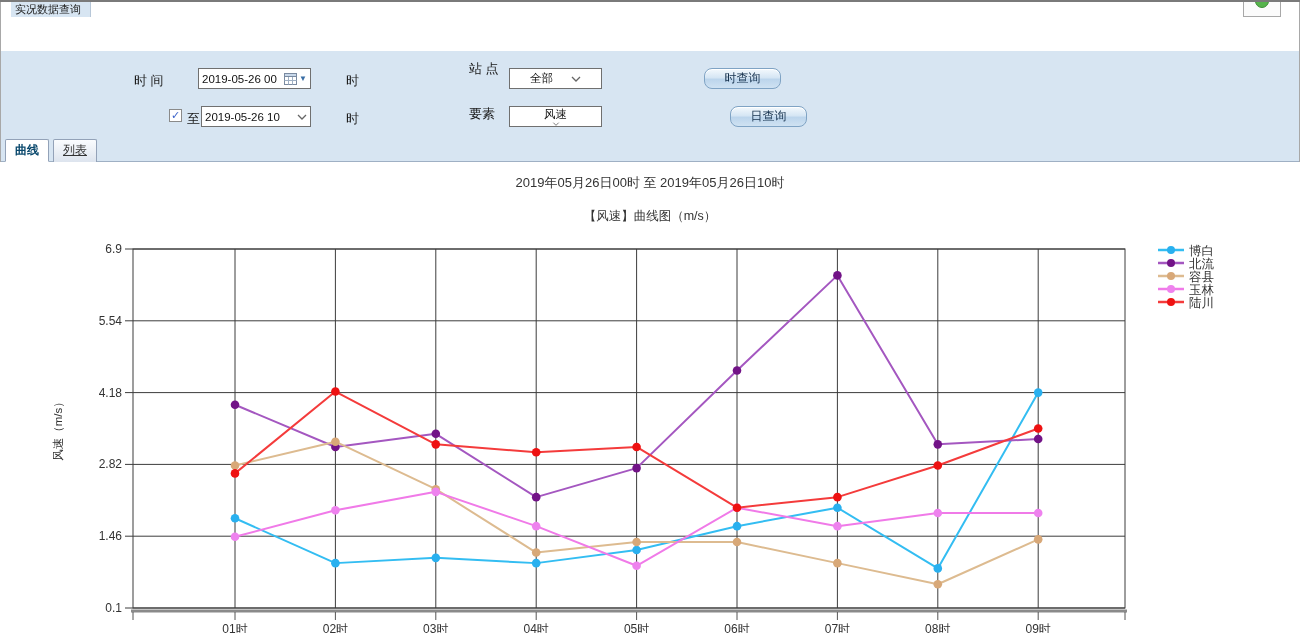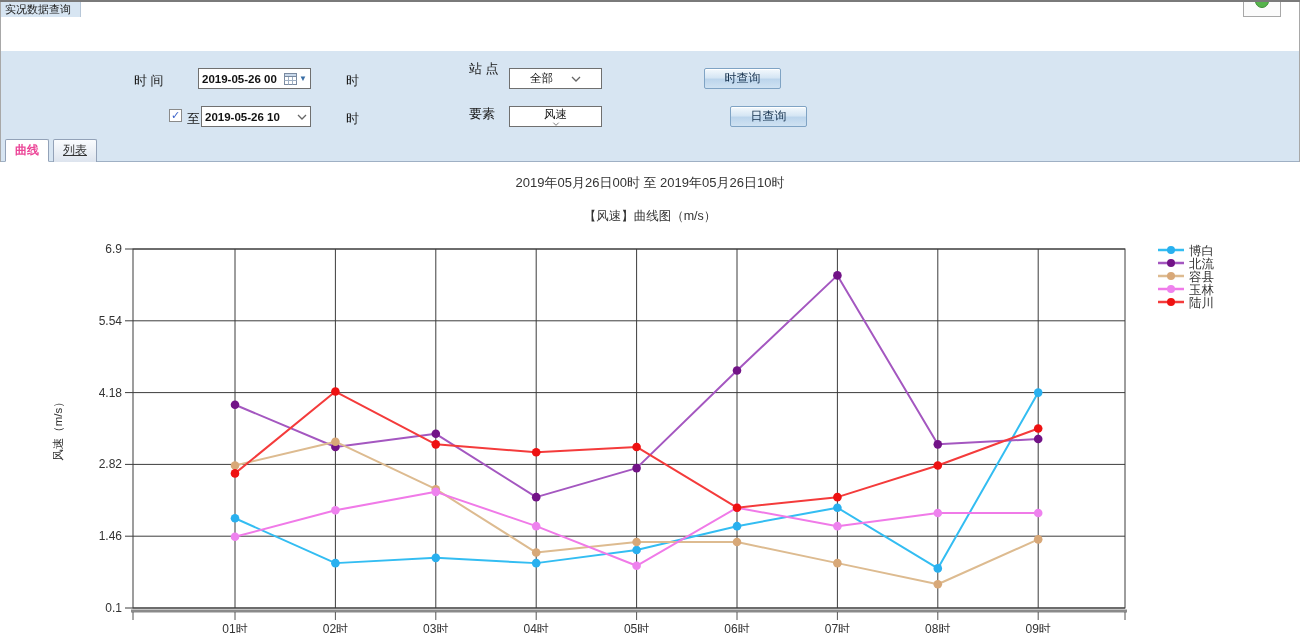--- a/index.html
+++ b/index.html
@@ -2,56 +2,56 @@
 <html><head>
 <meta charset="utf-8">
 <style>
   * { margin:0; padding:0; box-sizing:border-box; }
   html,body { width:1300px; height:633px; overflow:hidden;
     font-family:"Liberation Sans","DejaVu Sans",sans-serif; background:#fff; }
   .window { position:relative; width:1300px; height:633px; border-top:2px solid #7a7a7a; }
   .chrome { border-left:1px solid #a8a8a8; border-right:1px solid #a8a8a8; }
 
   
-  .titlebar { position:relative; height:33px; background:#ffffff; }
+  .titlebar { position:relative; height:33px; background:#ffffff;margin-left:10px; }
   .title-tab { position:absolute; left:0; top:0; width:80px; height:15px;
     background:#d7e5f2; border-right:1px solid #b7c7d8; font-size:11px; color:#222;
     padding-left:4px; line-height:14px; white-space:nowrap; }
   .corner-btn { position:absolute; right:18px; top:0; width:38px; height:15px;
     background:#fbfbfb; border:1px solid #a8a8a8; border-top:none; overflow:hidden; }
   .corner-btn .green-dot { position:absolute; left:11px; top:-8px; width:14px; height:14px;
     border-radius:50%; background:#56b44c; border:1px solid #3f8f38; }
 
   
   .query-panel { position:relative; height:85px; background:#d7e5f2;margin-top:16px; }
   .qlabel { position:absolute; font-size:13px; color:#1a1a1a; white-space:pre; }
   .qinput { position:absolute; height:21px; background:#fff; border:1px solid #707070;
-    display:flex; align-items:center; font-size:11.5px; color:#111; padding:0 3px;font-weight:bold; }
+    display:flex; align-items:center; font-size:11.5px; color:#111; padding:0 3px; }
   .qinput .val { flex:1; white-space:nowrap; }
   .cal-icon { width:13px; height:12px; margin-right:2px; }
   .tri-down { font-size:8px; color:#3a6ea5; line-height:1; }
   .chev { width:10px; height:6px; }
   .qselect { position:absolute; height:21px; background:#fff; border:1px solid #707070;
     display:flex; align-items:center; font-size:11.5px; color:#111; padding:0 20px; }
   .qselect .val { flex:1; }
   .qcheck { position:absolute; width:13px; height:13px; background:#fff;
     border:1px solid #8a8a8a; font-size:11px; line-height:11px; color:#3b62c9;
     text-align:center; font-weight:bold; }
-  .qbtn { position:absolute; width:77px; height:21px; border:1px solid #7fa3c4; border-radius:2px;
+  .qbtn { position:absolute; width:77px; height:21px; border:1px solid #7fa3c4; border-radius:8px;
     background:linear-gradient(#f4f9fd, #d6e6f4 45%, #bcd5ec 55%, #cfe2f2);
     font-size:12px; color:#16324e; text-align:center; line-height:19px; cursor:pointer;
     box-shadow:inset 0 1px 0 #ffffff; }
 
   
   .tabstrip { position:relative; height:26px; background:#d7e5f2;
     border-bottom:1px solid #9fb0c4; }
   .tab { position:absolute; bottom:-1px; height:23px; padding:0 9px; font-size:12px;
     line-height:21px; border:1px solid #93a2b8; border-bottom:none; cursor:pointer;
     border-radius:2px 2px 0 0; }
-  .tab.active { left:4px; background:#ffffff; color:#ec4899; font-weight:bold;
+  .tab.active { left:4px; background:#ffffff; color:#0c4a6e; font-weight:bold;
     border-bottom:1px solid #fff;text-align:center; }
   .tab.inactive { left:52px; background:linear-gradient(#fafcfe,#dde4ee); color:#333;text-decoration:underline; }
 
   
   .content { position:relative; height:507px; background:#fff; }
   svg text { font-family:"Liberation Sans","DejaVu Sans",sans-serif; }
 </style>
 </head>
 <body>
 

